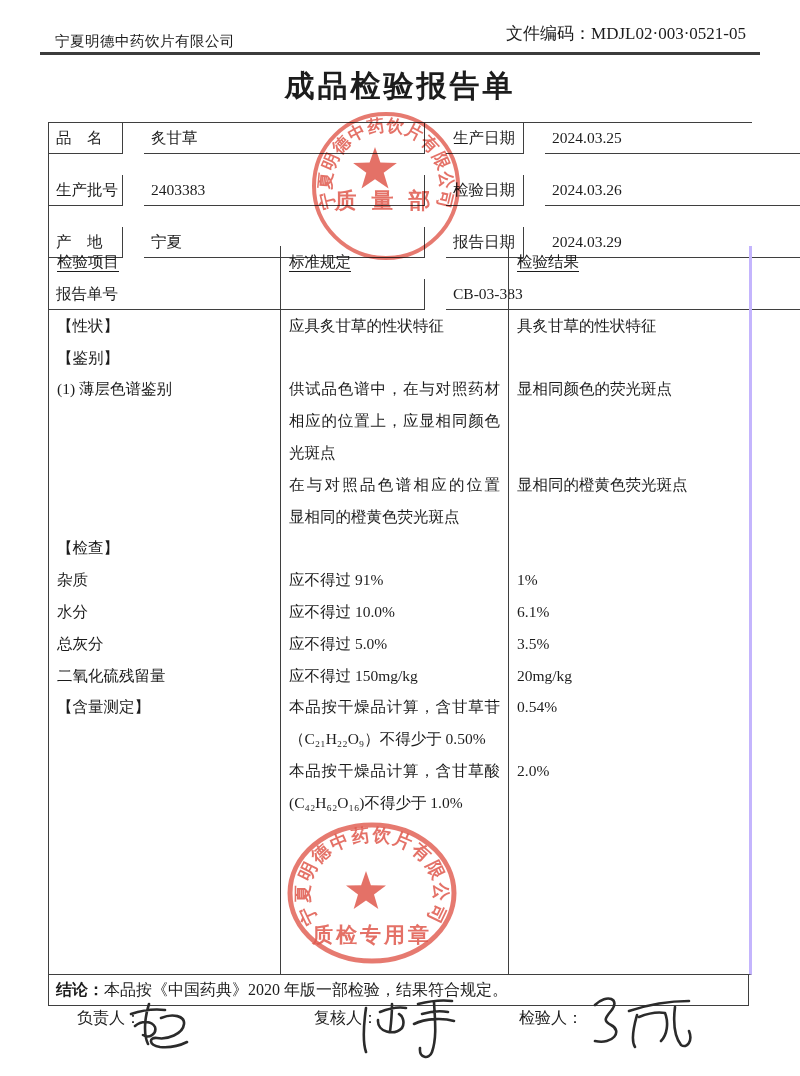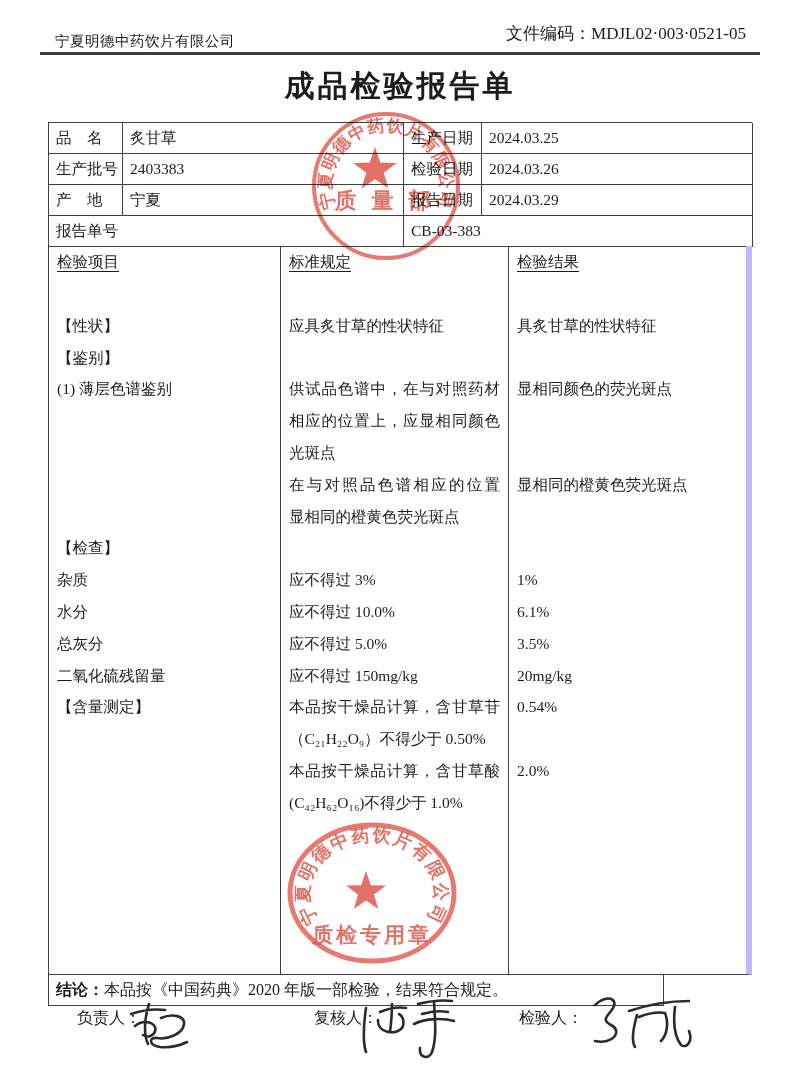--- a/index.html
+++ b/index.html
@@ -17,40 +17,40 @@
   .hdr-rule { position:absolute; left:40px; top:52px; width:720px; height:3px; background:#3c3c3c; }
 
   
   .title { position:absolute; left:0; top:66px; width:800px; text-align:center;
            font-size:30px; font-weight:bold; letter-spacing:3px; }
 
   
   .it { position:absolute; left:48px; top:122px; width:704px;
         display:grid; grid-template-columns:74px 281px 78px 271px;
         grid-auto-rows:31px; border-top:1px solid #3f3f3f; border-left:1px solid #3f3f3f;
-        font-size:15.5px; }
+        font-size:15.5px;gap:21px; }
   .it > div { border-right:1px solid #3f3f3f; border-bottom:1px solid #3f3f3f;
               line-height:30px; padding-left:7px; white-space:nowrap; overflow:visible; }
   .sp2 { grid-column:span 2; }
 
   
   .mt { position:absolute; left:48px; top:246px; width:704px; height:729px;
         display:grid; grid-template-columns:232px 228px 244px;
         grid-template-rows:32px repeat(17,31.8px) 1fr;
-        border-left:1px solid #3f3f3f; border-right:6px solid #c4b5fd; border-bottom:1px solid #3f3f3f;
+        border-left:1px solid #3f3f3f; border-right:3px solid #c4b5fd; border-bottom:1px solid #3f3f3f;
         font-size:15.5px; }
   .mc { padding:0 8px; line-height:31.8px; white-space:nowrap; }
   .mc1,.mc2 { border-right:1px solid #3f3f3f; }
   .hrow { line-height:32px; }
   .ctr { text-align:left; }
   .und { text-decoration:underline; text-underline-offset:4px; }
   .jf { text-align:justify; text-align-last:justify; white-space:normal; overflow:hidden; }
 
   
-  .concl { position:absolute; left:48px; top:975px; width:616px; height:31px;
+  .concl { position:absolute; left:48px; top:975px; width:701px; height:31px;
            border:1px solid #3f3f3f; border-top:none; line-height:29px;
            padding-left:7px; font-size:16px; }
   .concl b { font-weight:bold; }
 
   
   .sig-label { position:absolute; top:1008px; font-size:16px;margin-left:22px; }
   .sl1 { left:55px; } .sl2 { left:292px; } .sl3 { left:497px;text-align:center; }
   .scribble { position:absolute; }
   .scribble path { fill:none; stroke:#2b2b2b; stroke-width:2.6; stroke-linecap:round; stroke-linejoin:round; }
 
@@ -124,21 +124,21 @@
 
     <div class="mc mc1"></div>
     <div class="mc mc2">显相同的橙黄色荧光斑点</div>
     <div class="mc mc3"></div>
 
     <div class="mc mc1">【检查】</div>
     <div class="mc mc2"></div>
     <div class="mc mc3"></div>
 
     <div class="mc mc1">杂质</div>
-    <div class="mc mc2">应不得过 3%</div>
+    <div class="mc mc2">应不得过 91%</div>
     <div class="mc mc3">1%</div>
 
     <div class="mc mc1">水分</div>
     <div class="mc mc2">应不得过 10.0%</div>
     <div class="mc mc3">6.1%</div>
 
     <div class="mc mc1">总灰分</div>
     <div class="mc mc2">应不得过 5.0%</div>
     <div class="mc mc3">3.5%</div>
 

